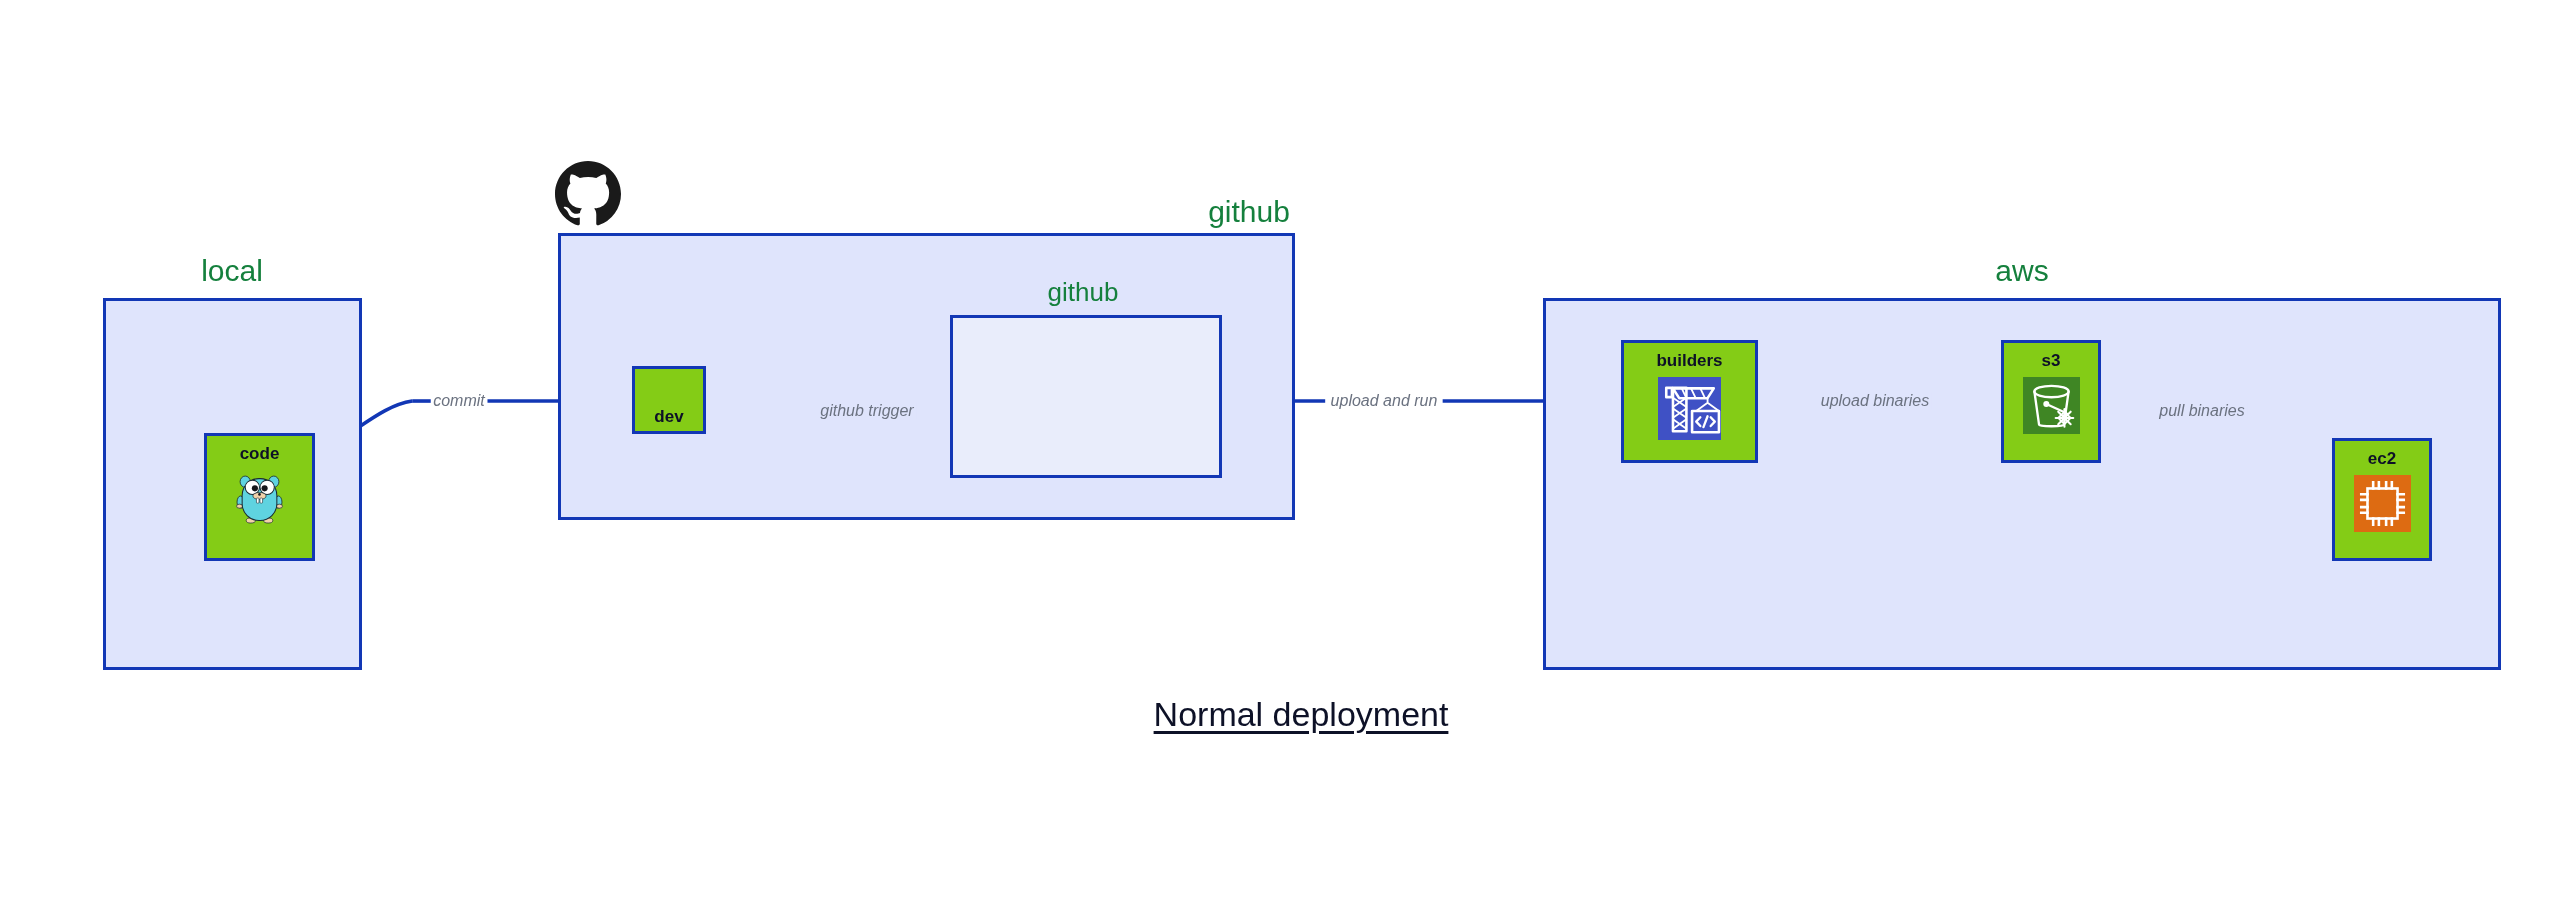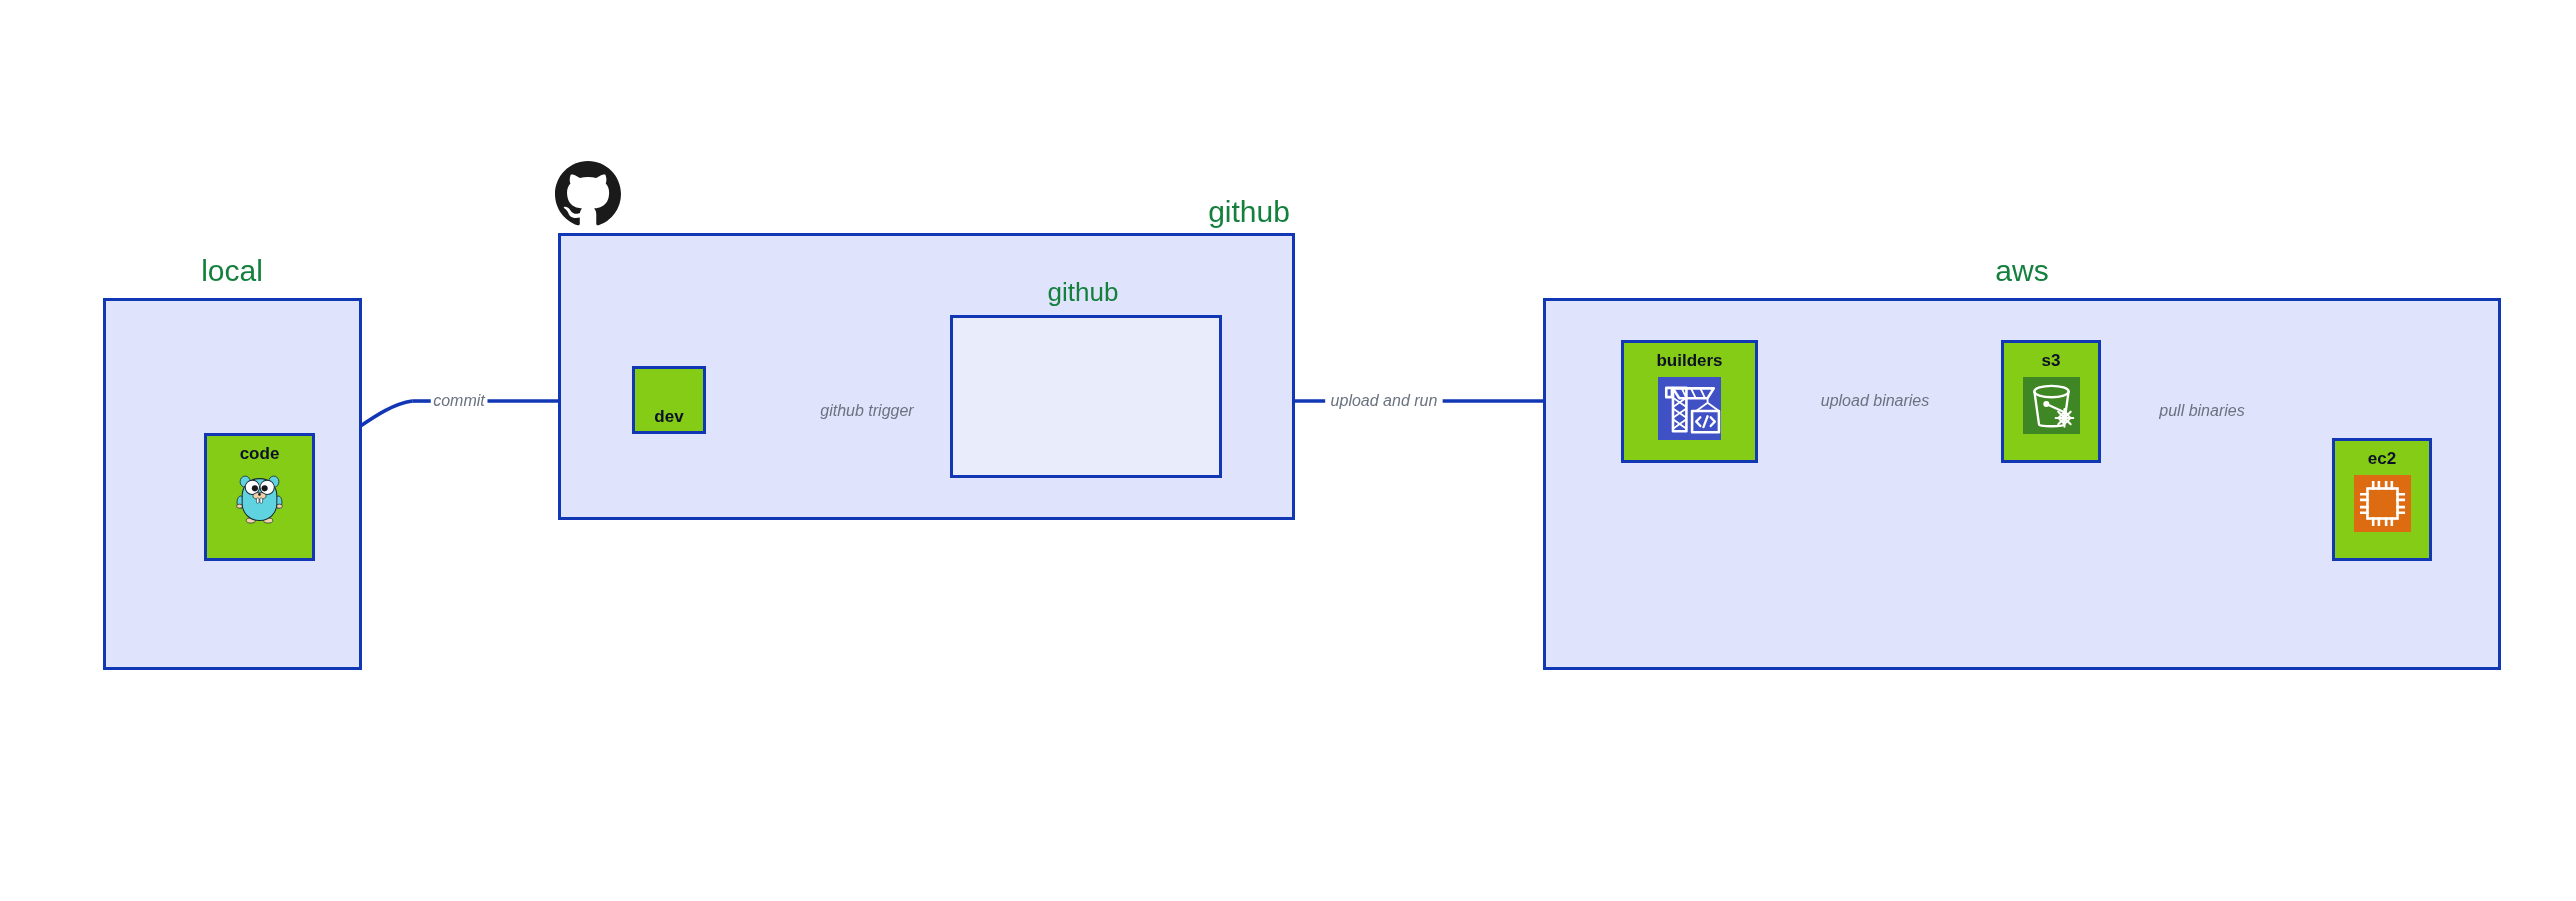--- a/index.html
+++ b/index.html
@@ -284,15 +284,16 @@
   <div class="edge-label on-white" style="left:459px; top:401px;">commit</div>
 
   <div class="edge-label on-group" style="left:867px; top:411px;">github trigger</div>
 
   <div class="edge-label on-white" style="left:1384px; top:401px;">upload and run</div>
 
   <div class="edge-label on-group" style="left:1875px; top:401px;">upload binaries</div>
 
   <div class="edge-label on-group" style="left:2202px; top:411px;">pull binaries</div>
 
+  <div id="diagram-title" style="left:1301px; top:697px;">Normal deployment</div>
 
 </div>
 
 
 </body></html>

